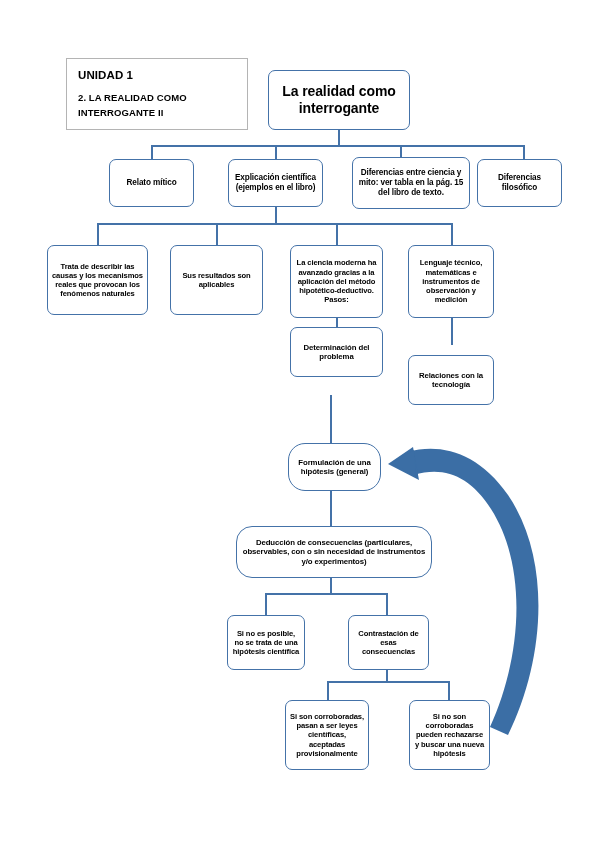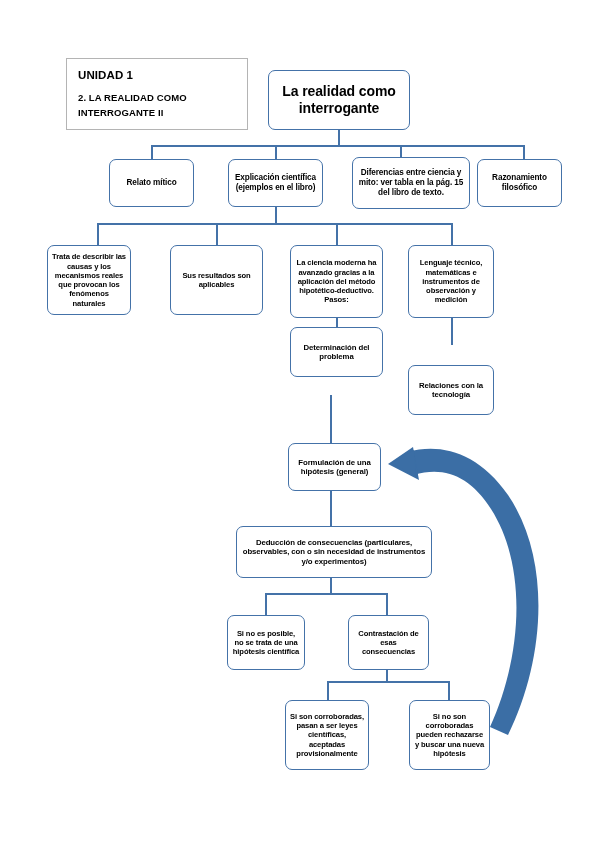--- a/index.html
+++ b/index.html
@@ -104,62 +104,62 @@
   <div class="node n-lvl2" style="left:109px; top:159px; width:85px; height:48px;">
     <span>Relato mítico</span>
   </div>
   <div class="node n-lvl2" style="left:228px; top:159px; width:95px; height:48px;">
     <span>Explicación científica (ejemplos en el libro)</span>
   </div>
   <div class="node n-lvl2" style="left:352px; top:157px; width:118px; height:52px;">
     <span>Diferencias entre ciencia y mito: ver tabla en la pág. 15 del libro de texto.</span>
   </div>
   <div class="node n-lvl2" style="left:477px; top:159px; width:85px; height:48px;">
-    <span>Razonamiento filosófico</span>
+    <span>Diferencias filosófico</span>
   </div>
 
   <div class="conn v" style="left:275px; top:207px; height:17px;"></div>
   <div class="conn h" style="left:97px; top:223px; width:355px;"></div>
   <div class="conn v" style="left:97px; top:223px; height:22px;"></div>
   <div class="conn v" style="left:216px; top:223px; height:22px;"></div>
   <div class="conn v" style="left:336px; top:223px; height:22px;"></div>
   <div class="conn v" style="left:451px; top:223px; height:22px;"></div>
 
-  <div class="node n-lvl3" style="left:47px; top:245px; width:84px; height:70px;">
+  <div class="node n-lvl3" style="left:47px; top:245px; width:101px; height:70px;">
     <span>Trata de describir las causas y los mecanismos reales que provocan los fenómenos naturales</span>
   </div>
   <div class="node n-lvl3" style="left:170px; top:245px; width:93px; height:70px;">
     <span>Sus resultados son aplicables</span>
   </div>
   <div class="node n-lvl3" style="left:290px; top:245px; width:93px; height:73px;">
     <span>La ciencia moderna ha avanzado gracias a la aplicación del método hipotético-deductivo. Pasos:</span>
   </div>
   <div class="node n-lvl3" style="left:408px; top:245px; width:86px; height:73px;">
     <span>Lenguaje técnico, matemáticas e instrumentos de observación y medición</span>
   </div>
 
   <div class="conn v" style="left:336px; top:318px; height:27px;"></div>
   <div class="conn v" style="left:451px; top:318px; height:27px;"></div>
 
   <div class="node n-lvl4" style="left:290px; top:327px; width:93px; height:50px;">
     <span>Determinación del problema</span>
   </div>
-  <div class="node n-lvl4" style="left:408px; top:365px; width:86px; height:50px;">
+  <div class="node n-lvl4" style="left:408px; top:355px; width:86px; height:50px;">
     <span>Relaciones con la tecnología</span>
   </div>
 
   <div class="conn v" style="left:330px; top:395px; height:48px;"></div>
 
-  <div class="node n-hyp" style="left:288px; top:443px; width:93px; height:48px;">
+  <div class="node n-hyp" style="left:288px; top:443px; width:93px; height:48px;border-radius:17px;">
     <span>Formulación de una hipótesis (general)</span>
   </div>
 
   <div class="conn v" style="left:330px; top:491px; height:35px;"></div>
 
-  <div class="node n-ded" style="left:236px; top:526px; width:196px; height:52px;">
+  <div class="node n-ded" style="left:236px; top:526px; width:196px; height:52px;border-radius:16px;">
     <span>Deducción de consecuencias (particulares, observables, con o sin necesidad de instrumentos y/o experimentos)</span>
   </div>
 
   <div class="conn v" style="left:330px; top:578px; height:16px;"></div>
   <div class="conn h" style="left:265px; top:593px; width:122px;"></div>
   <div class="conn v" style="left:265px; top:593px; height:22px;"></div>
   <div class="conn v" style="left:386px; top:593px; height:22px;"></div>
 
   <div class="node n-lvl6" style="left:227px; top:615px; width:78px; height:55px;">
     <span>Si no es posible, no se trata de una hipótesis científica</span>

